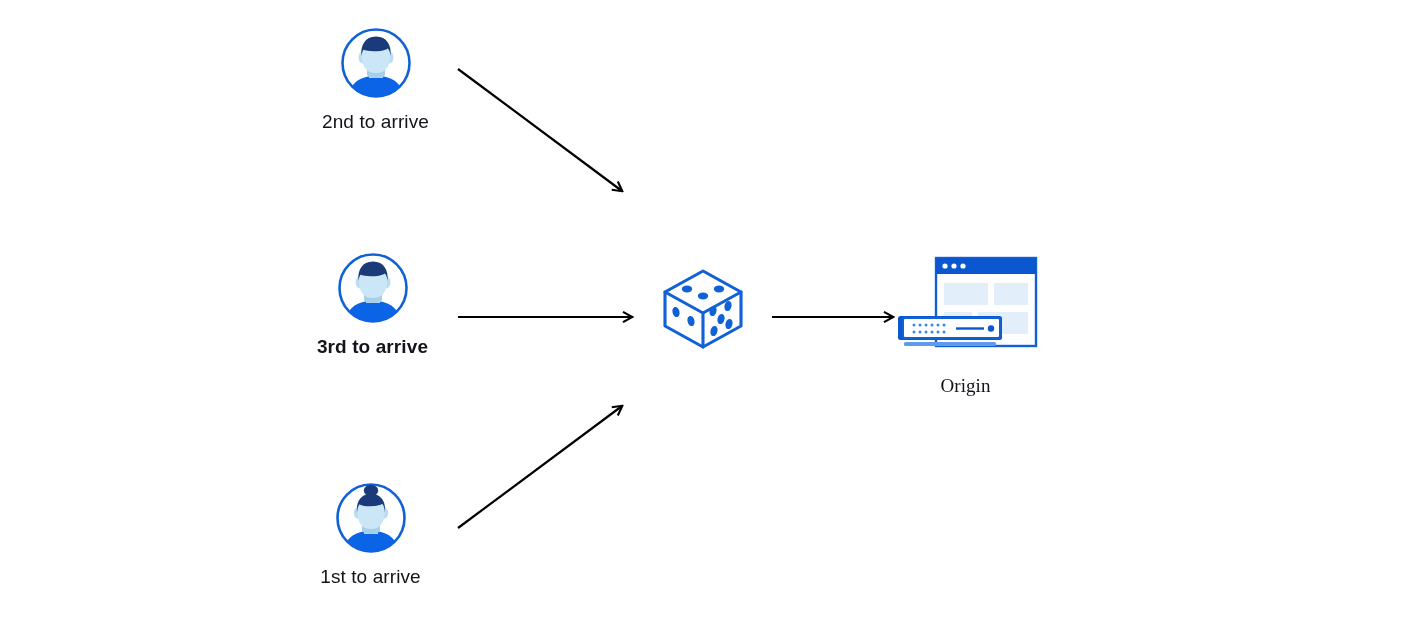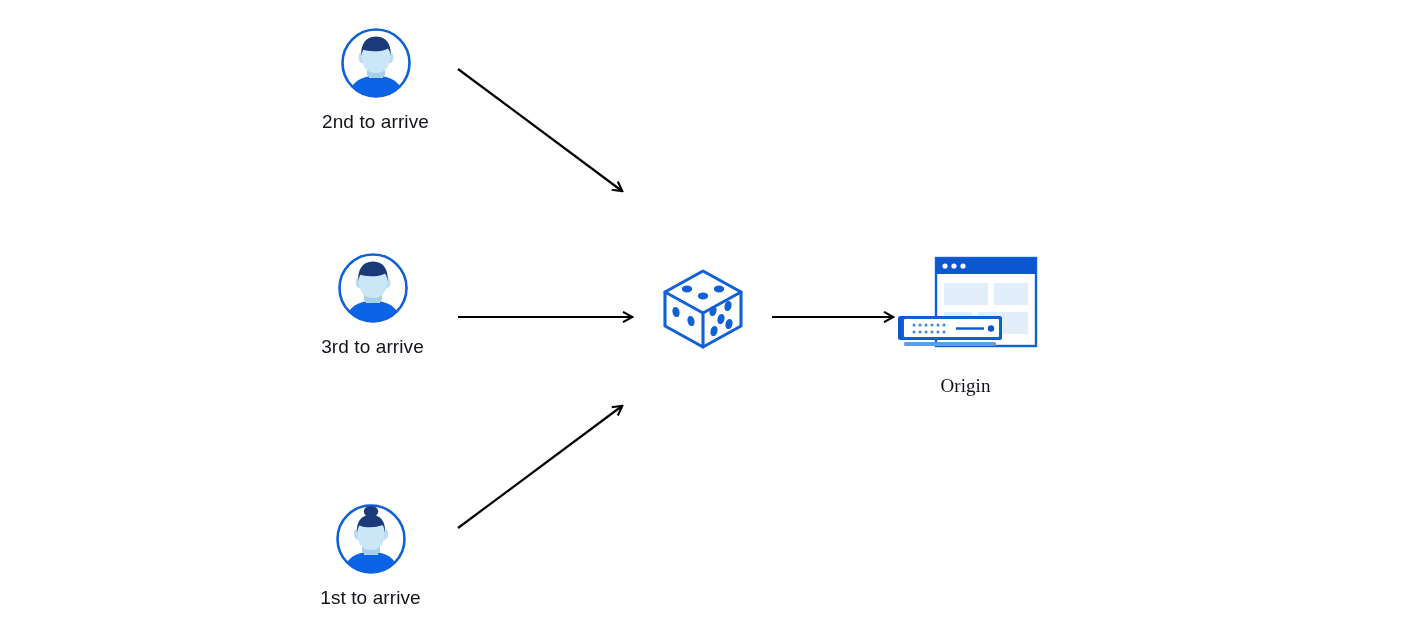--- a/index.html
+++ b/index.html
@@ -45,22 +45,22 @@
     white-space: nowrap;
     text-align: center;
     letter-spacing: 0.1px;
   }
   .avatar-icon {
     width: 74px;
     height: 74px;
     display: block;
   }
   .user-1 { left: 298px; top: 26px; width: 155px; }
-  .user-2 { left: 295px; top: 251px; width: 155px; }
-  .user-3 { left: 293px; top: 502px; width: 155px; }
+  .user-2 { left: 295px; top: 251px; width: 155px; font-weight: bold; }
+  .user-3 { left: 293px; top: 481px; width: 155px; }
   .dice-node { left: 655px; top: 263px; width: 96px; }
   .origin-node { left: 888px; top: 254px; width: 155px; }
   .dice-icon {
     width: 92px;
     height: 92px;
     display: block;
   }
   .origin-icon {
     width: 148px;
     height: 106px;

